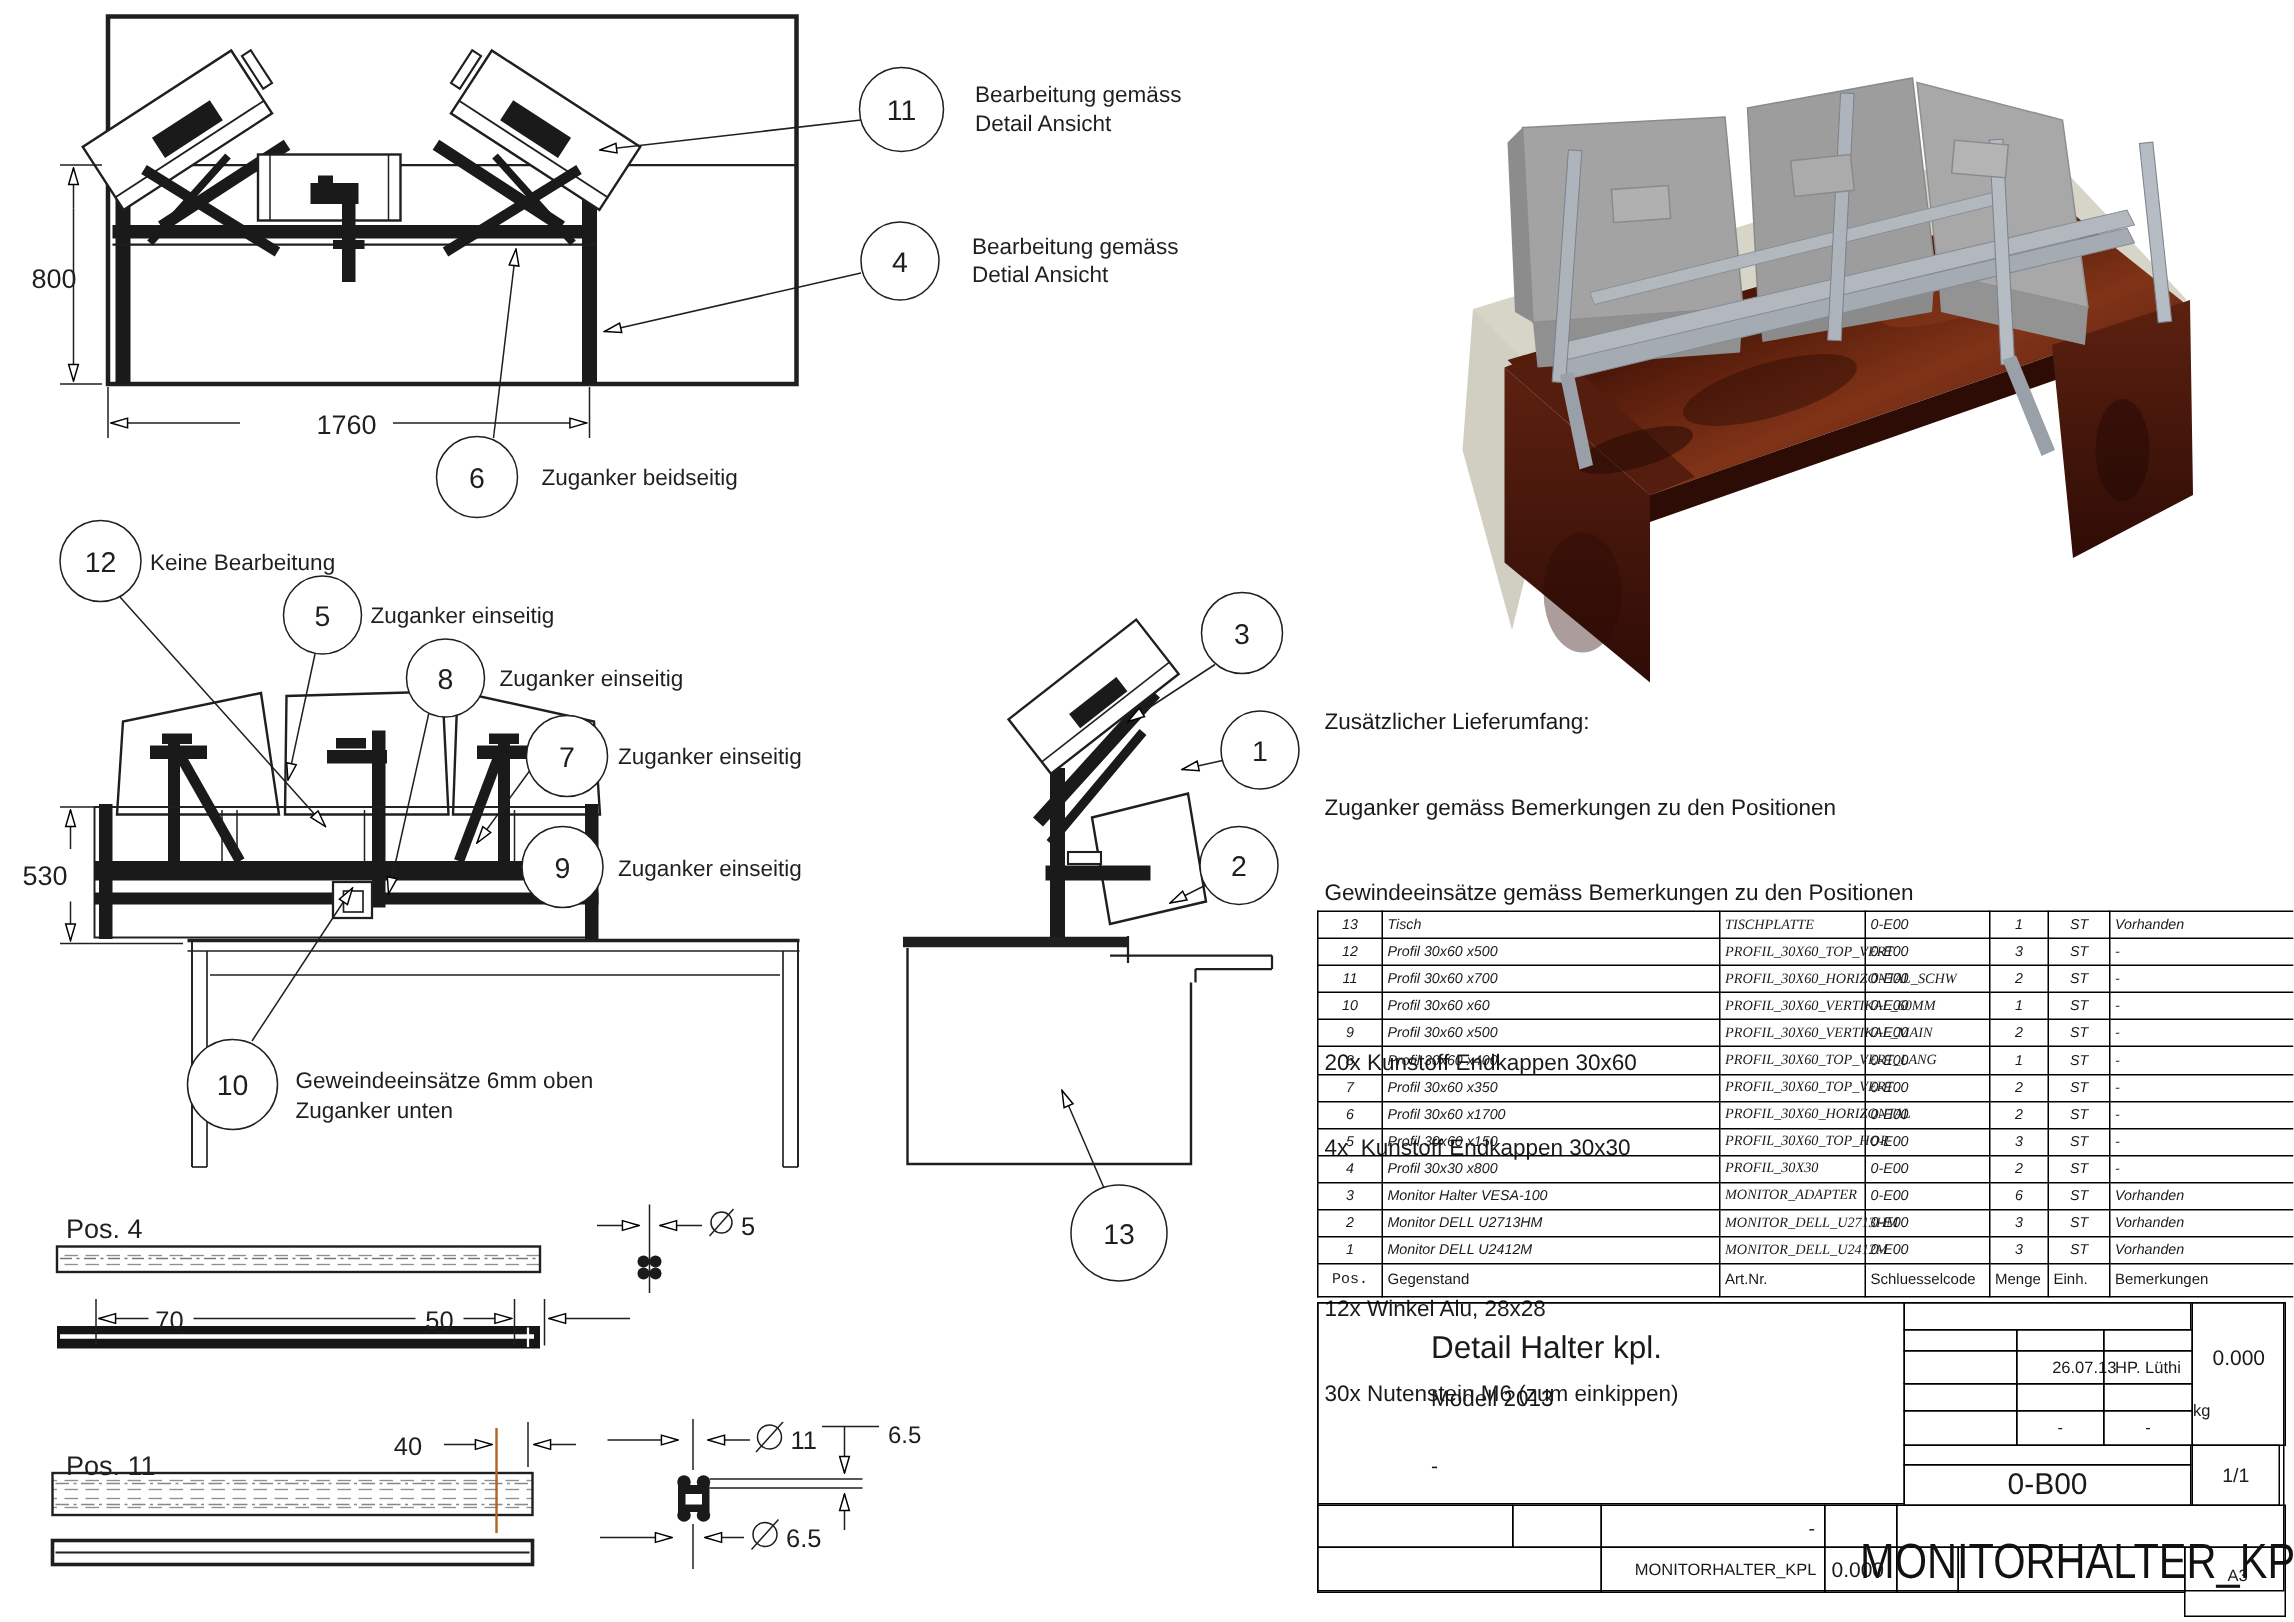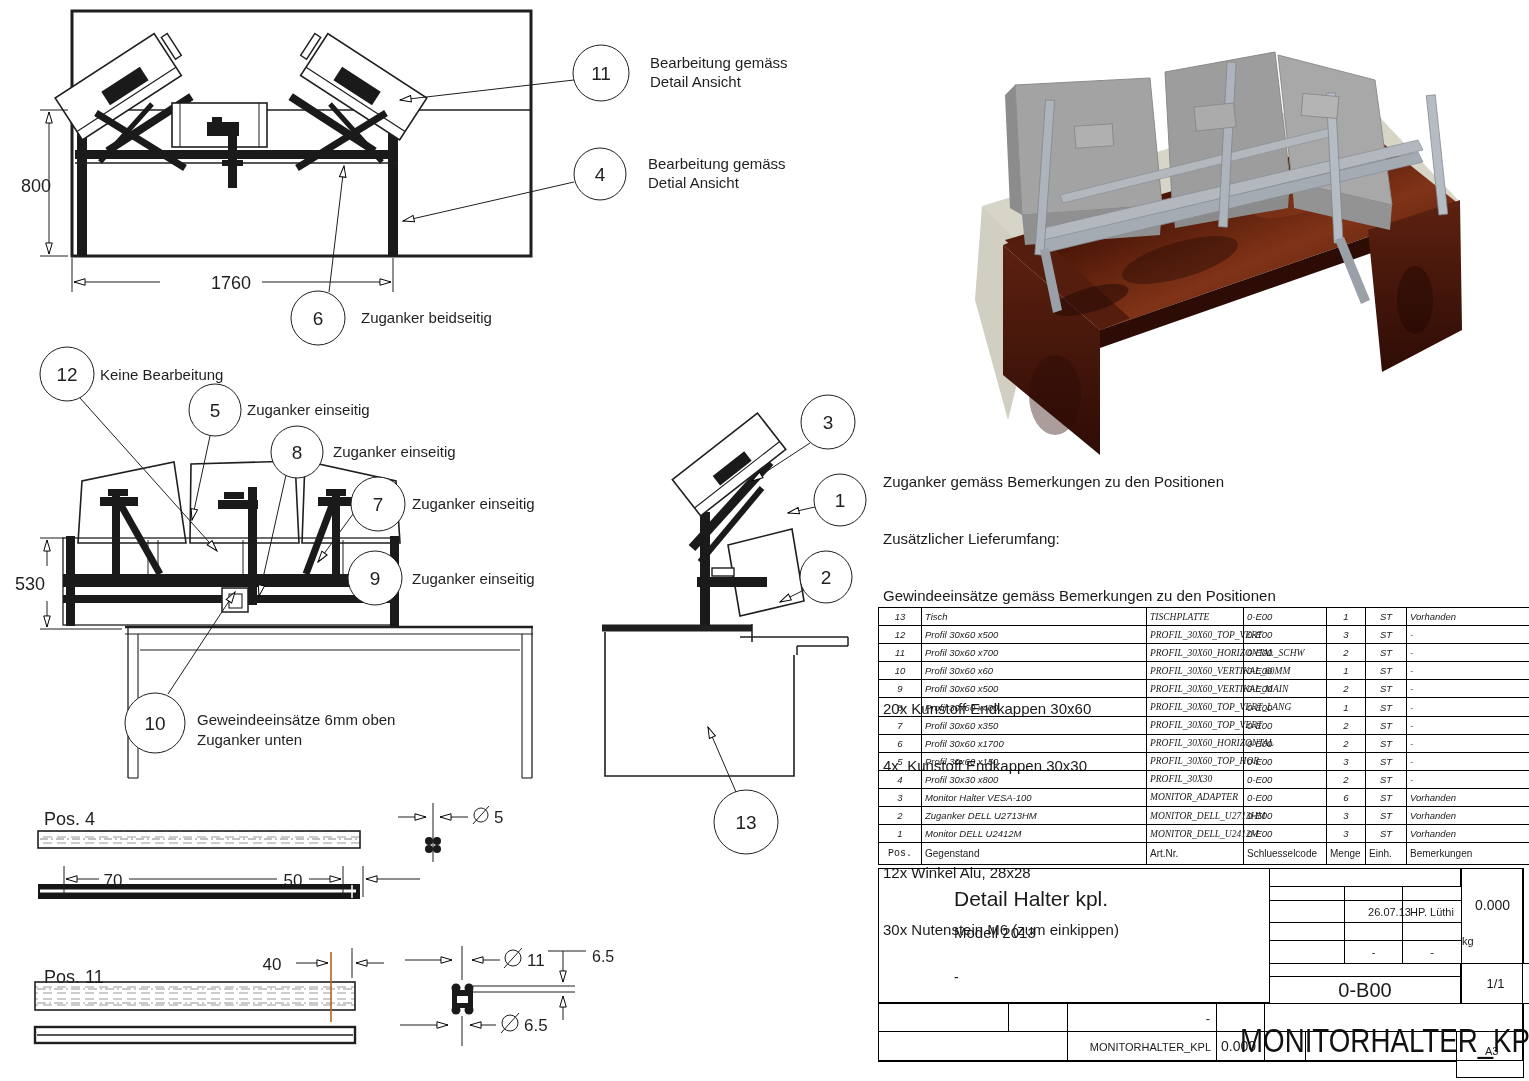--- a/index.html
+++ b/index.html
@@ -380,22 +380,22 @@
       <polygon points="1040,250 1049,248 1062,310 1053,313" fill="#9aa0a8"></polygon>
       <polygon points="1335,240 1344,237 1370,300 1361,304" fill="#9aa0a8"></polygon>
 
       <rect x="1075" y="125" width="38" height="22" fill="#b0b0b0" stroke="#8a8a8a" transform="rotate(-4 1094 136)"></rect>
       <rect x="1195" y="105" width="40" height="24" fill="#ababab" stroke="#8a8a8a" transform="rotate(-6 1215 117)"></rect>
       <rect x="1302" y="95" width="36" height="22" fill="#b4b4b4" stroke="#8a8a8a" transform="rotate(5 1320 106)"></rect>
     </g>
   </svg>
 
   <div class="abs" id="notes">
+    <div>Zusätzlicher Lieferumfang:</div>
     <div>Zuganker gemäss Bemerkungen zu den Positionen</div>
-    <div>Zusätzlicher Lieferumfang:</div>
     <div>Gewindeeinsätze gemäss Bemerkungen zu den Positionen</div>
     <div class="note-gap"></div>
     <div>20x Kunstoff Endkappen 30x60</div>
     <div>4x  Kunstoff Endkappen 30x30</div>
     <div class="note-gap" style="height:12px;"></div>
     <div>12x Winkel Alu, 28x28</div>
     <div>30x Nutenstein M6 (zum einkippen)</div>
   </div>
 
   <div class="abs" id="bom">
@@ -528,21 +528,21 @@
               <span>MONITOR_ADAPTER</span>
             </td>
       <td class="c-cod">0-E00</td>
       <td class="c-men">6</td>
       <td class="c-ein">ST</td>
       <td class="c-bem">Vorhanden</td>
     </tr>
 
     <tr class="itm">
       <td class="c-pos">2</td>
-      <td class="c-geg">Zuganker DELL U2713HM</td>
+      <td class="c-geg">Monitor DELL U2713HM</td>
       <td class="c-art">
               <span>MONITOR_DELL_U2713HM</span>
             </td>
       <td class="c-cod">0-E00</td>
       <td class="c-men">3</td>
       <td class="c-ein">ST</td>
       <td class="c-bem">Vorhanden</td>
     </tr>
 
     <tr class="itm">
@@ -593,21 +593,21 @@
     <div class="cell tb-cc" style="left:465px;top:71px;width:59px;height:24px;">-</div>
     <div class="cell tb-cc" style="left:523px;top:71px;width:60px;height:24px;">-</div>
 
     <div class="cell" style="left:582px;top:-1px;width:63px;height:96px;">
       <div class="abs" style="left:0;width:100%;top:28px;text-align:center;font-size:14px;">0.000</div>
       <div class="abs" style="left:0;width:100%;top:66px;font-size:11px;">kg</div>
     </div>
 
     <div class="cell" style="left:390px;top:94px;width:192px;height:14px;"></div>
     <div class="cell tb-cc" style="left:390px;top:107px;width:192px;height:28px;font-size:20px;">0-B00</div>
-    <div class="cell tb-cc" style="left:582px;top:94px;width:69px;height:41px;font-size:13px;">1/1</div>
+    <div class="cell tb-cc" style="left:582px;top:94px;width:59px;height:41px;font-size:13px;">1/1</div>
 
     <div class="cell" style="left:-1px;top:134px;width:131px;height:29px;"></div>
     <div class="cell" style="left:129px;top:134px;width:60px;height:29px;"></div>
     <div class="cell" style="left:188px;top:134px;width:150px;height:29px;">
       <div class="abs" style="right:6px;top:7px;font-size:13px;">-</div>
     </div>
     <div class="cell" style="left:337px;top:134px;width:49px;height:29px;"></div>
     <div class="cell" style="left:385px;top:134px;width:260px;height:29px;"></div>
 
     <div class="cell" style="left:-1px;top:162px;width:190px;height:31px;"></div>

